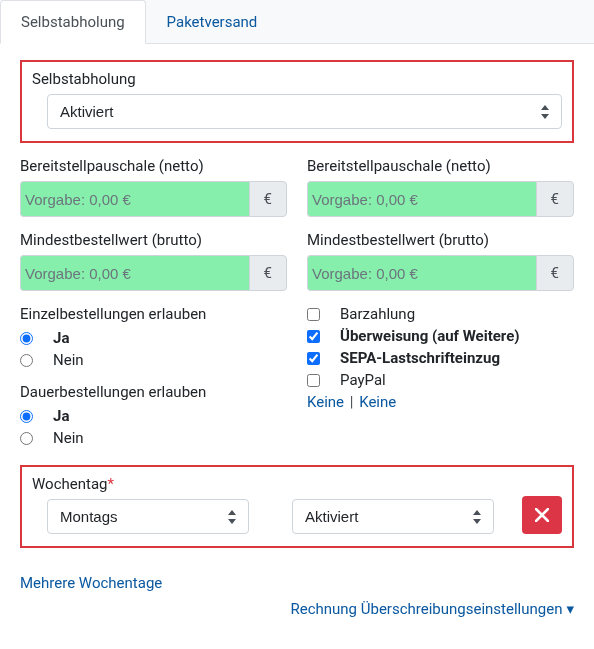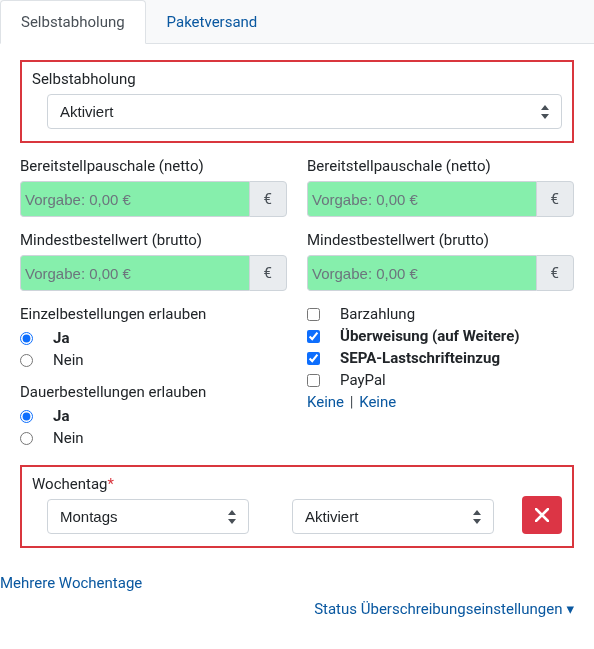--- a/index.html
+++ b/index.html
@@ -24,21 +24,21 @@
 .radio-line input, .check-line input { margin: 0; accent-color: #0d6efd; }
 .bold { font-weight: 700; }
 .block { margin-bottom: 14px; }
 .links { margin-top: 4px; }
 .links a { color: #0a58a0; text-decoration: none; }
 .links .sep { color: #495057; margin: 0 2px; }
 .highlight-box2 { border: 2px solid #d9363e; padding: 8px 10px 12px; }
 .hw-row { display: flex; gap: 28px; align-items: flex-end; }
 .del-btn { background: #dc3545; border: none; border-radius: 4px; width: 40px; height: 38px; display: flex; align-items: center; justify-content: center; cursor: pointer; }
 .del-btn svg { fill: #fff; }
-.link-below { color: #0a58a0; text-decoration: none; margin-top: 6px; display: inline-block; font-size: 15px; }
+.link-below { color: #0a58a0; text-decoration: none; margin-top: 6px; display: inline-block; font-size: 15px; padding-left: 20px; }
 .more-row { text-align: right; margin-top: 8px; padding-right: 20px; }
 .more-row a { color: #0a58a0; text-decoration: none; }
 .caret { display: inline-block; margin-left: 4px; }
 </style>
 </head>
 <body>
 
 
 
 <div class="tabs">
@@ -166,17 +166,17 @@
             <path d="M1 1 L13 13 M13 1 L1 13" stroke="#fff" stroke-width="2.5" stroke-linecap="round"></path>
           </svg>
       </button>
     </div>
   </div>
 </div>
 
 <a href="#" class="link-below">Mehrere Wochentage</a>
 
 <div class="more-row">
-  <a href="#"><span>Status Überschreibungseinstellungen</span><span class="caret">▾</span></a>
+  <a href="#"><span>Rechnung Überschreibungseinstellungen</span><span class="caret">▾</span></a>
 </div>
 
 
 
 
 </body></html>

